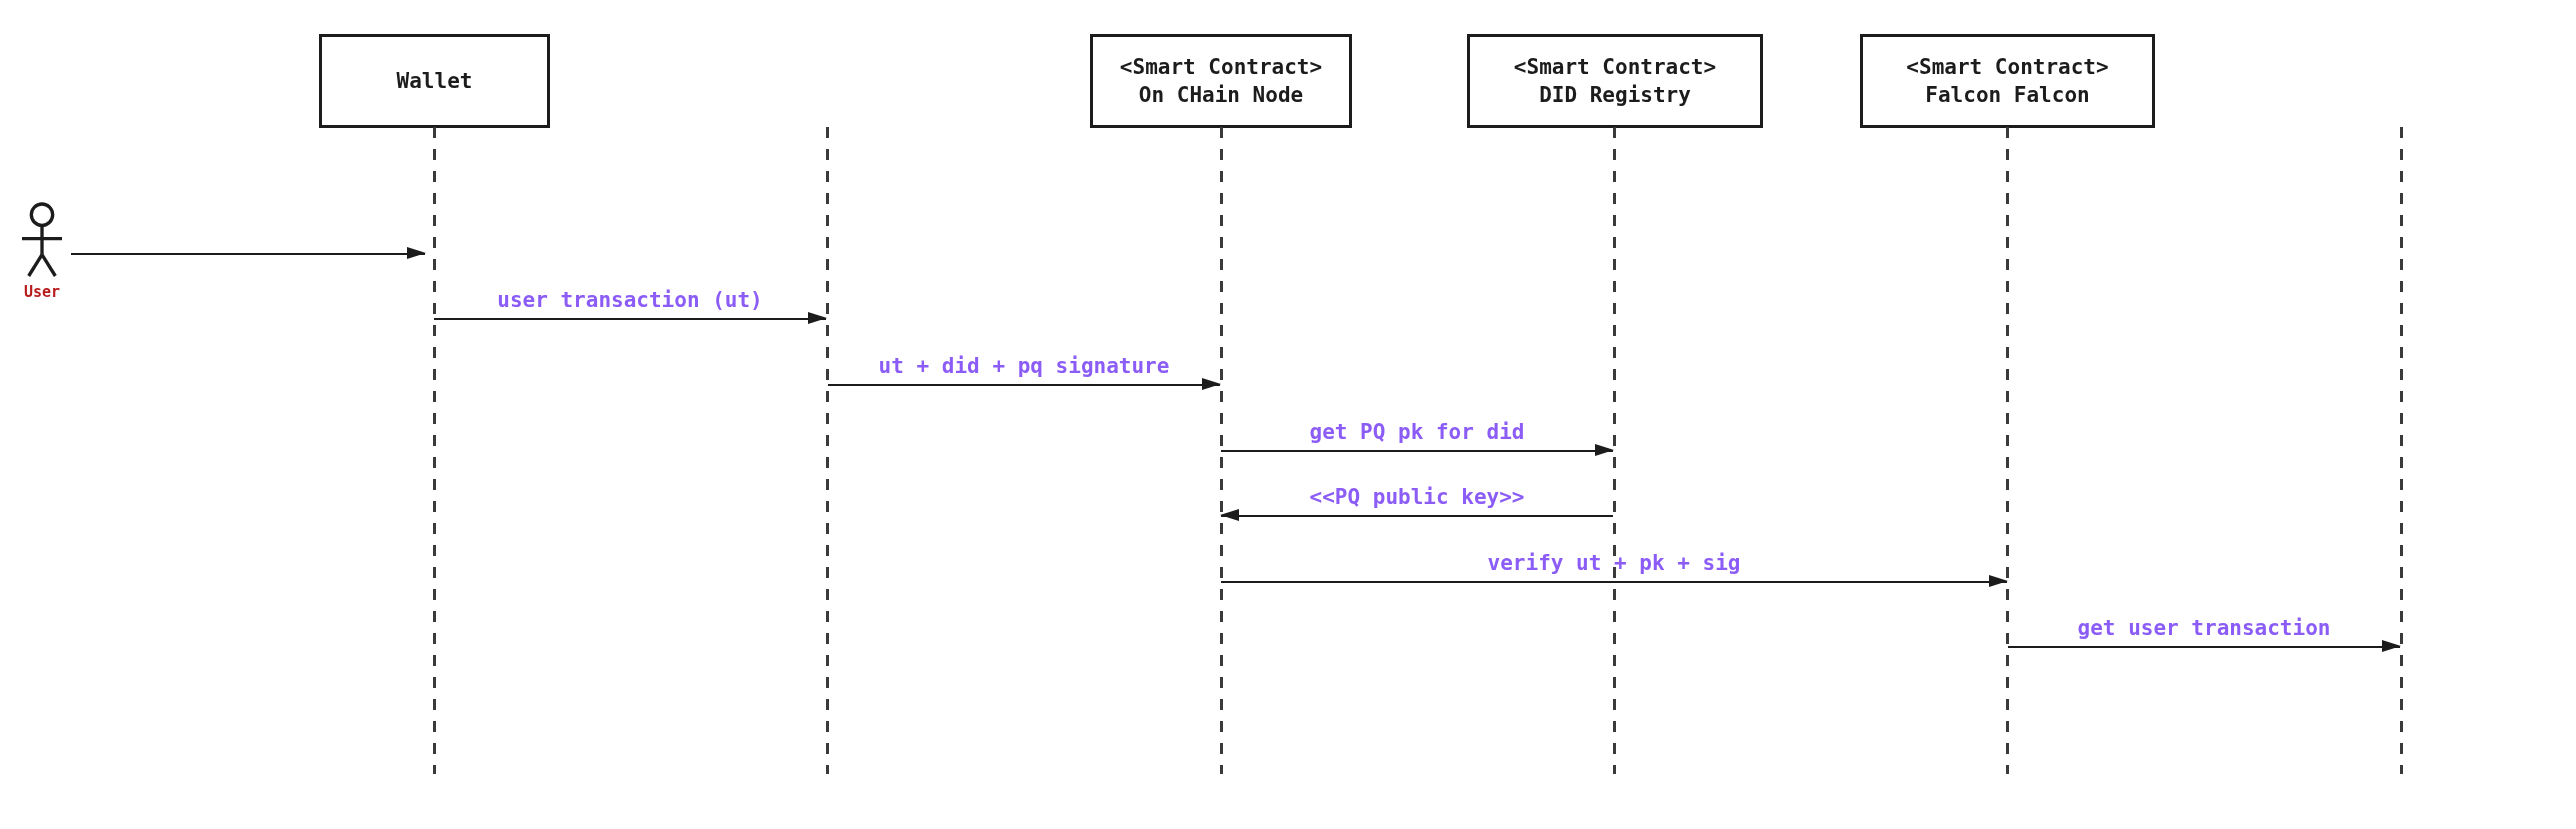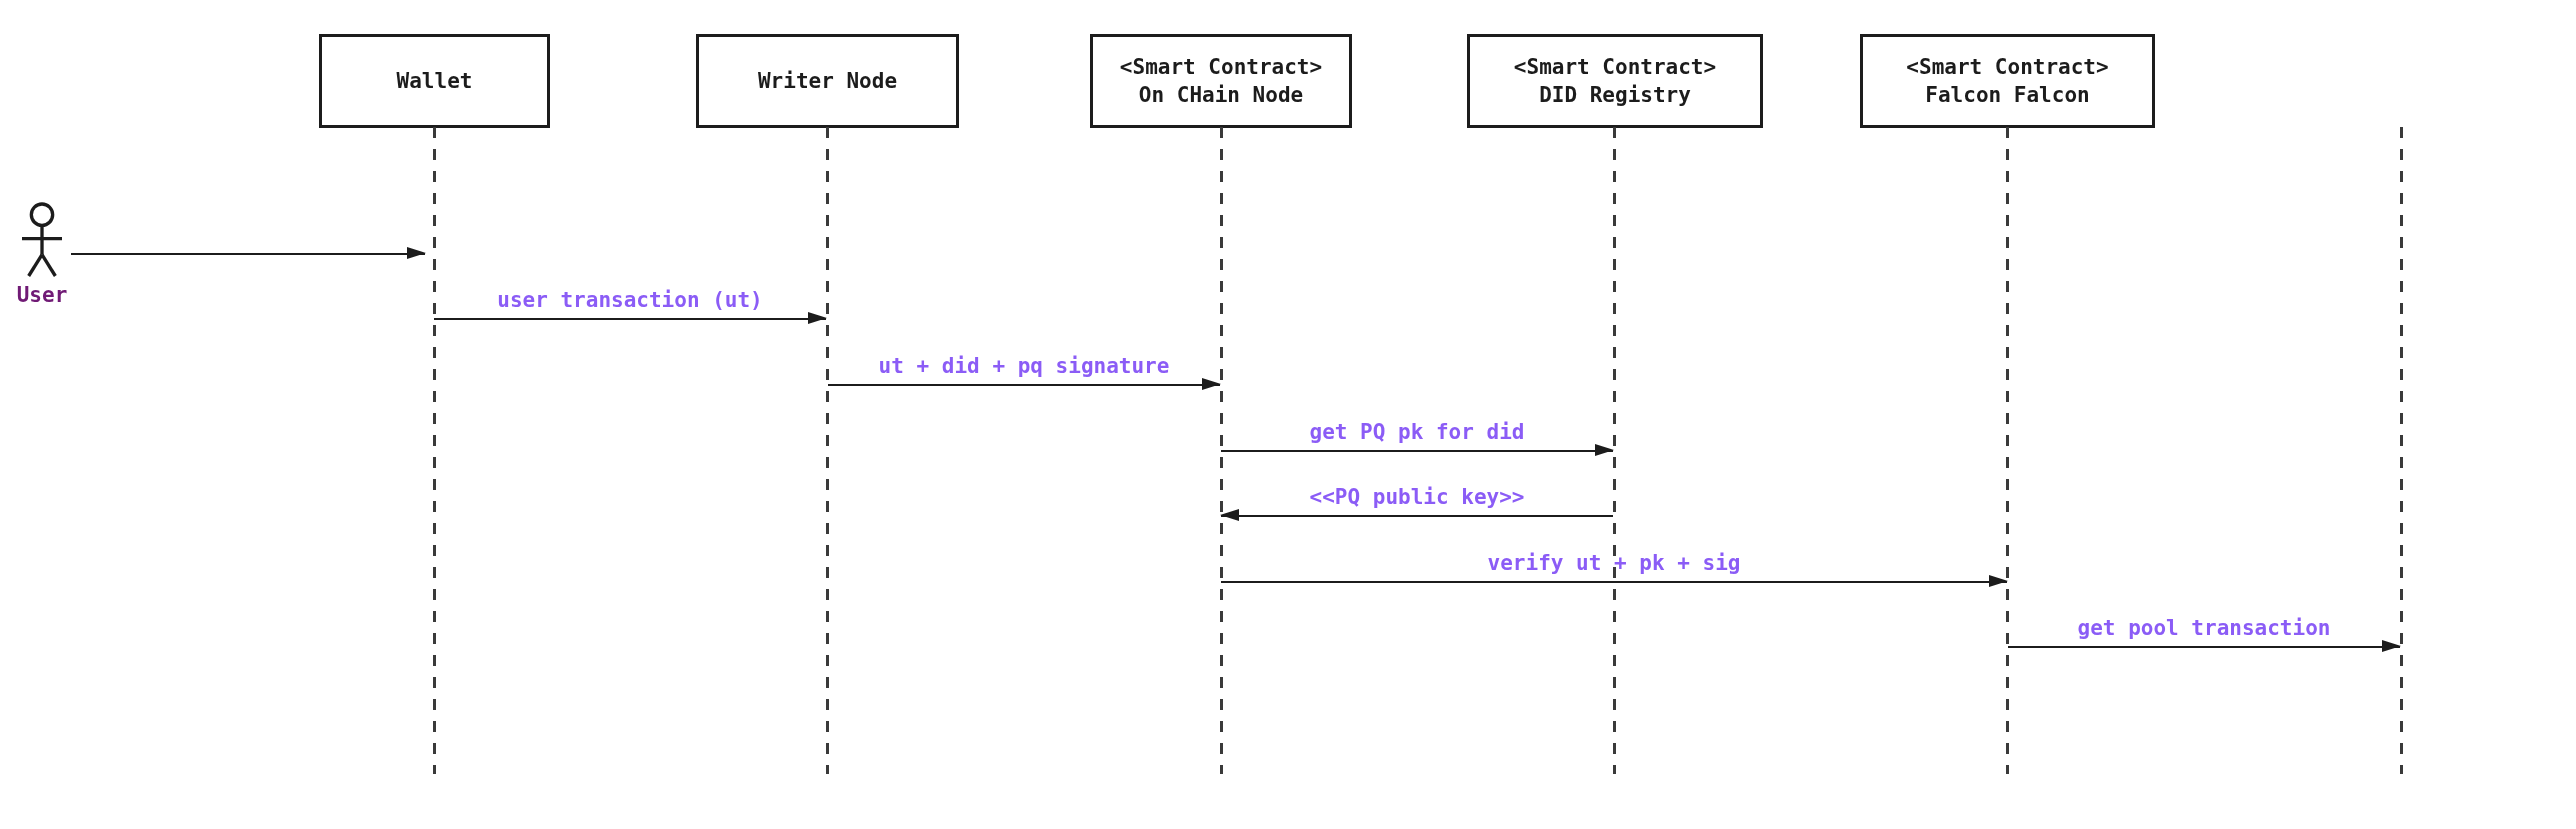--- a/index.html
+++ b/index.html
@@ -93,38 +93,34 @@
     top: 201px;
     width: 60px;
     text-align: center;
   }
   .actor svg {
     display: block;
     margin: 0 auto;
   }
   .actor-label {
     margin-top: 4px;
-    font-size: 21px;
+    font-size: 15px;
     font-weight: 700;
-    color: #701a75;
+    color: #b91c1c;
     white-space: nowrap;
   }
 </style>
 </head>
 <body>
 
 <div class="diagram">
 
   <div class="pbox" style="left:319px; width:231px;">
     <div></div>
     <div>Wallet</div>
-  </div>
-  <div class="pbox" style="left:696px; width:263px;">
-    <div></div>
-    <div>Writer Node</div>
   </div>
   <div class="pbox" style="left:1090px; width:262px;">
     <div>&lt;Smart Contract&gt;</div>
     <div>On CHain Node</div>
   </div>
   <div class="pbox" style="left:1467px; width:296px;">
     <div>&lt;Smart Contract&gt;</div>
     <div>DID Registry</div>
   </div>
   <div class="pbox" style="left:1860px; width:295px;">
@@ -179,19 +175,19 @@
     <div class="arrowhead left"></div>
   </div>
 
   <div class="msg" style="left:1221px; top:582px; width:786px;">
     <div class="msg-label">verify ut + pk + sig</div>
     <div class="msg-line"></div>
     <div class="arrowhead right"></div>
   </div>
 
   <div class="msg" style="left:2008px; top:647px; width:392px;">
-    <div class="msg-label">get pool transaction</div>
+    <div class="msg-label">get user transaction</div>
     <div class="msg-line"></div>
     <div class="arrowhead right"></div>
   </div>
 
 </div>
 
 
 </body></html>

